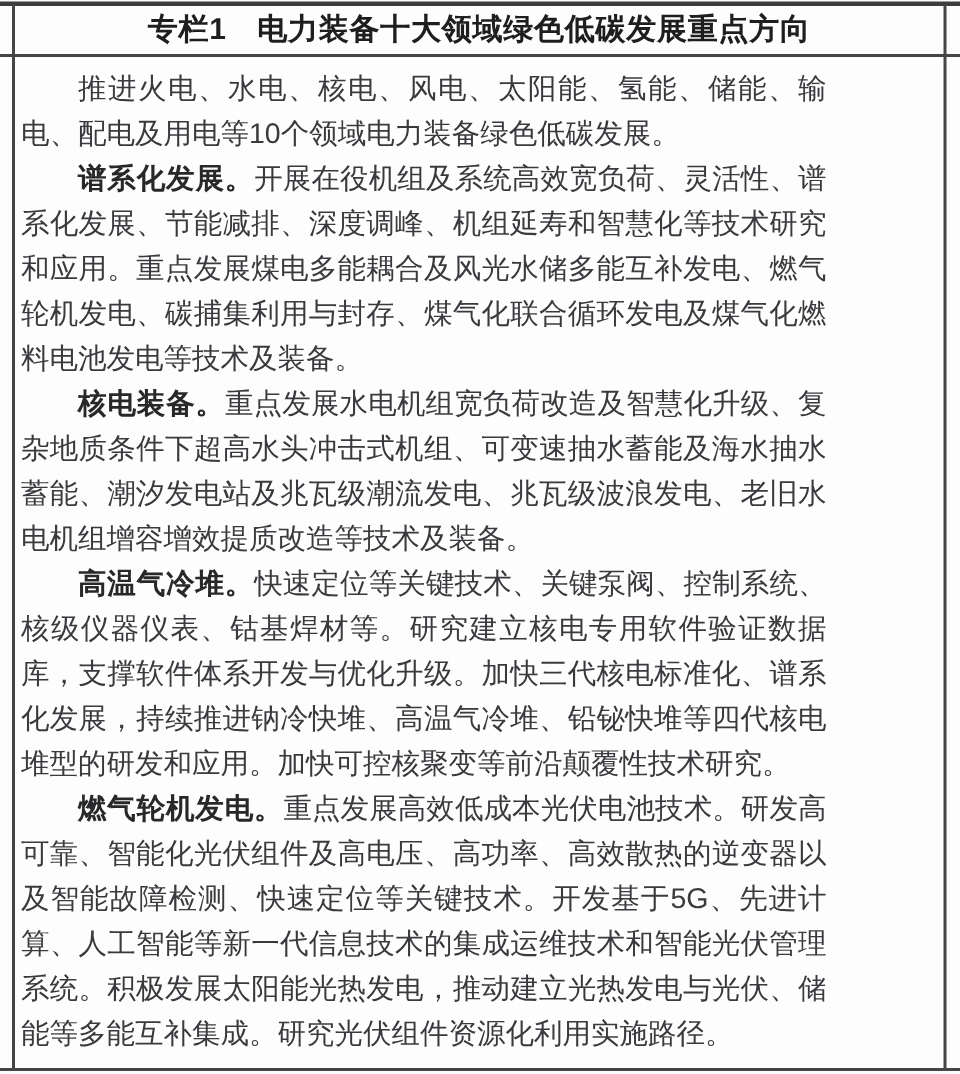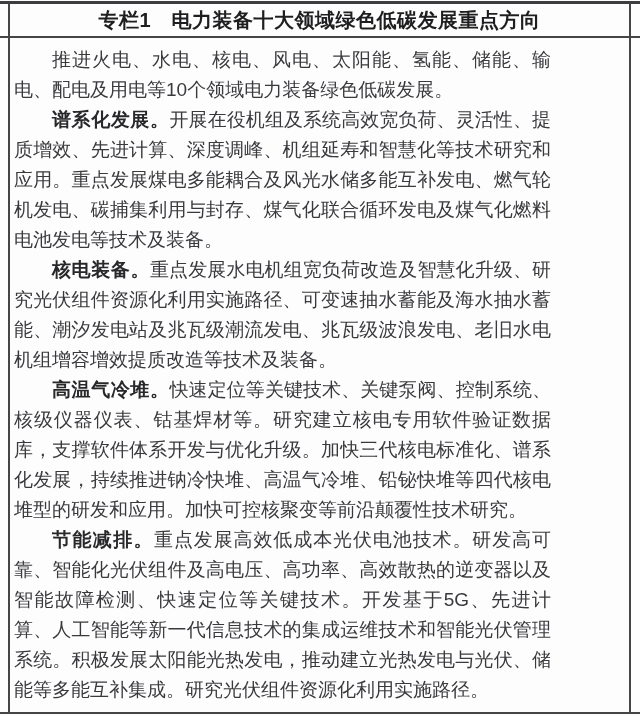--- a/index.html
+++ b/index.html
@@ -72,22 +72,22 @@
   <div class="rule vleft"></div>
   <div class="rule vright"></div>
   <div class="rule sep"></div>
   <div class="rule bottom"></div>
 
   <div class="title">专栏1　电力装备十大领域绿色低碳发展重点方向</div>
 
   <div class="body">
     <p><span>推进火电、水电、核电、风电、太阳能、氢能、储能、输电、配电及用电等10个领域电力装备绿色低碳发展。</span></p>
 
-    <p><b>谱系化发展。</b><span>开展在役机组及系统高效宽负荷、灵活性、提质增效、先进计算、深度调峰、机组延寿和智慧化等技术研究和应用。重点发展煤电多能耦合及风光水储多能互补发电、燃气轮机发电、碳捕集利用与封存、煤气化联合循环发电及煤气化燃料电池发电等技术及装备。</span></p>
+    <p><b>谱系化发展。</b><span>开展在役机组及系统高效宽负荷、灵活性、谱系化发展、节能减排、深度调峰、机组延寿和智慧化等技术研究和应用。重点发展煤电多能耦合及风光水储多能互补发电、燃气轮机发电、碳捕集利用与封存、煤气化联合循环发电及煤气化燃料电池发电等技术及装备。</span></p>
 
-    <p><b>核电装备。</b><span>重点发展水电机组宽负荷改造及智慧化升级、研究光伏组件资源化利用实施路径、可变速抽水蓄能及海水抽水蓄能、潮汐发电站及兆瓦级潮流发电、兆瓦级波浪发电、老旧水电机组增容增效提质改造等技术及装备。</span></p>
+    <p><b>核电装备。</b><span>重点发展水电机组宽负荷改造及智慧化升级、复杂地质条件下超高水头冲击式机组、可变速抽水蓄能及海水抽水蓄能、潮汐发电站及兆瓦级潮流发电、兆瓦级波浪发电、老旧水电机组增容增效提质改造等技术及装备。</span></p>
 
     <p><b>高温气冷堆。</b><span>快速定位等关键技术、关键泵阀、控制系统、核级仪器仪表、钴基焊材等。研究建立核电专用软件验证数据库，支撑软件体系开发与优化升级。加快三代核电标准化、谱系化发展，持续推进钠冷快堆、高温气冷堆、铅铋快堆等四代核电堆型的研发和应用。加快可控核聚变等前沿颠覆性技术研究。</span></p>
 
 
-    <p><b>节能减排。</b><span>重点发展高效低成本光伏电池技术。研发高可靠、智能化光伏组件及高电压、高功率、高效散热的逆变器以及智能故障检测、快速定位等关键技术。开发基于5G、先进计算、人工智能等新一代信息技术的集成运维技术和智能光伏管理系统。积极发展太阳能光热发电，推动建立光热发电与光伏、储能等多能互补集成。研究光伏组件资源化利用实施路径。</span></p>
+    <p><b>燃气轮机发电。</b><span>重点发展高效低成本光伏电池技术。研发高可靠、智能化光伏组件及高电压、高功率、高效散热的逆变器以及智能故障检测、快速定位等关键技术。开发基于5G、先进计算、人工智能等新一代信息技术的集成运维技术和智能光伏管理系统。积极发展太阳能光热发电，推动建立光热发电与光伏、储能等多能互补集成。研究光伏组件资源化利用实施路径。</span></p>
   </div>
 </div>
 
 </body></html>

